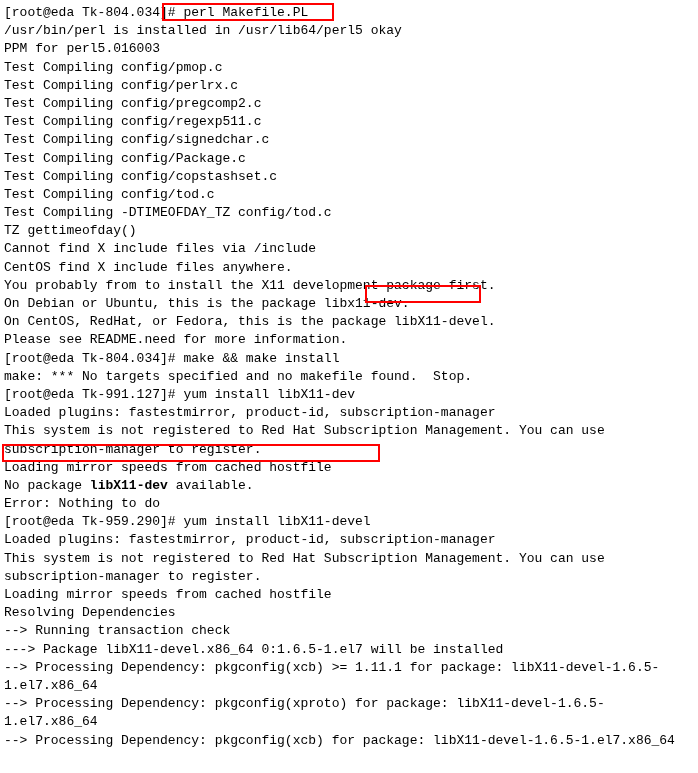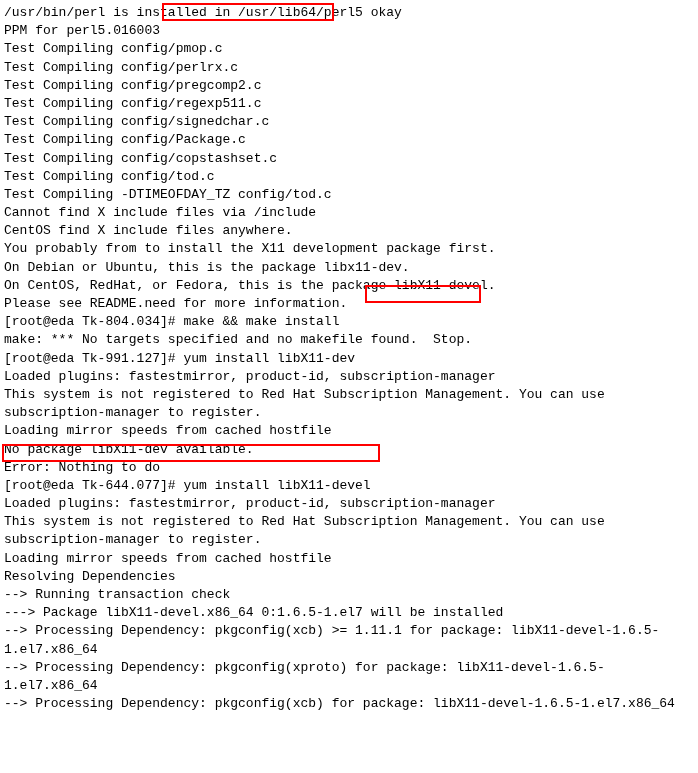--- a/index.html
+++ b/index.html
@@ -15,58 +15,60 @@
       color: #000000;
       padding: 4px;
       width: 698px;
       position: relative;
     }
     .line {
       white-space: pre;
       position: relative;
     }
     .bold {
-      font-weight: normal;
+      font-weight: bold;
     }
     .highlight-box {
       position: absolute;
       border: 2px solid #ff0000;
       pointer-events: none;
     }
   </style>
 </head>
 <body>
 
 <div>
+  <div class="line"><span>[root@eda Tk-804.034]# perl Makefile.PL</span></div>
   <div class="line"><span>/usr/bin/perl is installed in /usr/lib64/perl5 okay</span></div>
   <div class="line"><span>PPM for perl5.016003</span></div>
   <div class="line"><span>Test Compiling config/pmop.c</span></div>
   <div class="line"><span>Test Compiling config/perlrx.c</span></div>
   <div class="line"><span>Test Compiling config/pregcomp2.c</span></div>
   <div class="line"><span>Test Compiling config/regexp511.c</span></div>
   <div class="line"><span>Test Compiling config/signedchar.c</span></div>
   <div class="line"><span>Test Compiling config/Package.c</span></div>
   <div class="line"><span>Test Compiling config/copstashset.c</span></div>
   <div class="line"><span>Test Compiling config/tod.c</span></div>
   <div class="line"><span>Test Compiling -DTIMEOFDAY_TZ config/tod.c</span></div>
+  <div class="line"><span>TZ gettimeofday()</span></div>
   <div class="line"><span>Cannot find X include files via /include</span></div>
   <div class="line"><span>CentOS find X include files anywhere.</span></div>
   <div class="line"><span>You probably from to install the X11 development package first.</span></div>
   <div class="line"><span>On Debian or Ubuntu, this is the package libx11-dev.</span></div>
   <div class="line"><span>On CentOS, RedHat, or Fedora, this is the package libX11-devel.</span></div>
   <div class="line"><span>Please see README.need for more information.</span></div>
   <div class="line"><span>[root@eda Tk-804.034]# make &amp;&amp; make install</span></div>
   <div class="line"><span>make: *** No targets specified and no makefile found.  Stop.</span></div>
   <div class="line"><span>[root@eda Tk-991.127]# yum install libX11-dev</span></div>
   <div class="line"><span>Loaded plugins: fastestmirror, product-id, subscription-manager</span></div>
   <div class="line" style="white-space: pre-wrap;"><span>This system is not registered to Red Hat Subscription Management. You can use subscription-manager to register.</span></div>
   <div class="line"><span>Loading mirror speeds from cached hostfile</span></div>
   <div class="line">No package <span class="bold">libX11-dev</span> available.</div>
   <div class="line"><span>Error: Nothing to do</span></div>
-  <div class="line"><span>[root@eda Tk-644.077]# yum install libX11-devel</span></div>
+  <div class="line"><span>[root@eda Tk-959.290]# yum install libX11-devel</span></div>
   <div class="line"><span>Loaded plugins: fastestmirror, product-id, subscription-manager</span></div>
   <div class="line" style="white-space: pre-wrap;"><span>This system is not registered to Red Hat Subscription Management. You can use subscription-manager to register.</span></div>
   <div class="line"><span>Loading mirror speeds from cached hostfile</span></div>
   <div class="line"><span>Resolving Dependencies</span></div>
   <div class="line"><span>--&gt; Running transaction check</span></div>
   <div class="line"><span>---&gt; Package libX11-devel.x86_64 0:1.6.5-1.el7 will be installed</span></div>
   <div class="line" style="white-space: pre-wrap;"><span>--&gt; Processing Dependency: pkgconfig(xcb) &gt;= 1.11.1 for package: libX11-devel-1.6.5-1.el7.x86_64</span></div>
   <div class="line" style="white-space: pre-wrap;"><span>--&gt; Processing Dependency: pkgconfig(xproto) for package: libX11-devel-1.6.5-1.el7.x86_64</span></div>
   <div class="line" style="white-space: pre-wrap;"><span>--&gt; Processing Dependency: pkgconfig(xcb) for package: libX11-devel-1.6.5-1.el7.x86_64</span></div>
 

